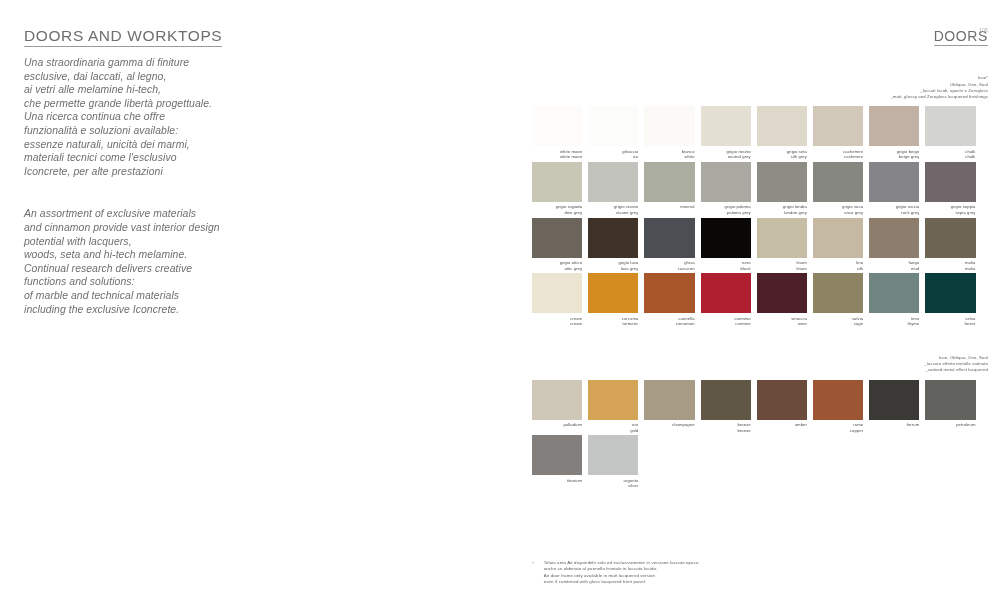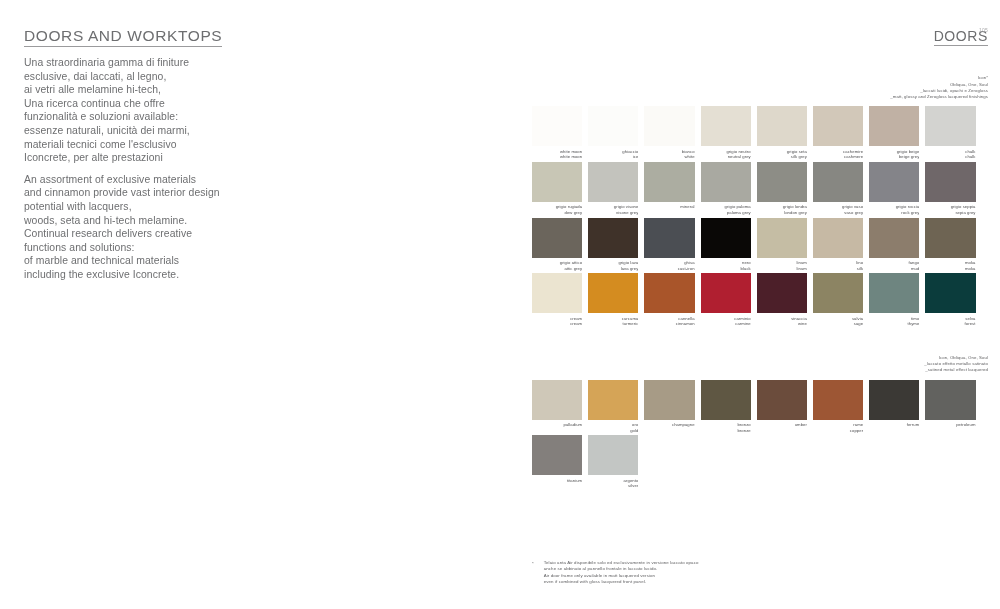--- a/index.html
+++ b/index.html
@@ -38,23 +38,23 @@
     margin-bottom: 9px;
     line-height: 1.1;
   }
   .para {
     font-size: 10.4px;
     line-height: 13.6px;
     color: #6d6e70;
     letter-spacing: 0.08px;
   }
   .para.second {
-    margin-top: 8px;
-  }
-  .para div { white-space: nowrap; }
+    margin-top: 29px;
+  }
+  .para div { white-space: nowrap; font-style: italic; }
 
   
   .right-col {
     position: absolute;
     left: 532px;
     top: 27px;
     width: 456px;
     text-align: right;
   }
   .right-title {
@@ -137,20 +137,21 @@
 <body>
 
 <div class="page">
 
   <div class="left-col">
     <div class="left-title">DOORS AND WORKTOPS</div>
     <div class="para" id="para-it">
         <div>Una straordinaria gamma di finiture</div>
         <div>esclusive, dai laccati, al legno,</div>
         <div>ai vetri alle melamine hi-tech,</div>
+        <div>che permette grande libertà progettuale.</div>
         <div>Una ricerca continua che offre</div>
         <div>funzionalità e soluzioni available:</div>
         <div>essenze naturali, unicità dei marmi,</div>
         <div>materiali tecnici come l'esclusivo</div>
         <div>Iconcrete, per alte prestazioni</div>
       </div>
     <div class="para second" id="para-en">
         <div>An assortment of exclusive materials</div>
         <div>and cinnamon provide vast interior design</div>
         <div>potential with lacquers,</div>

